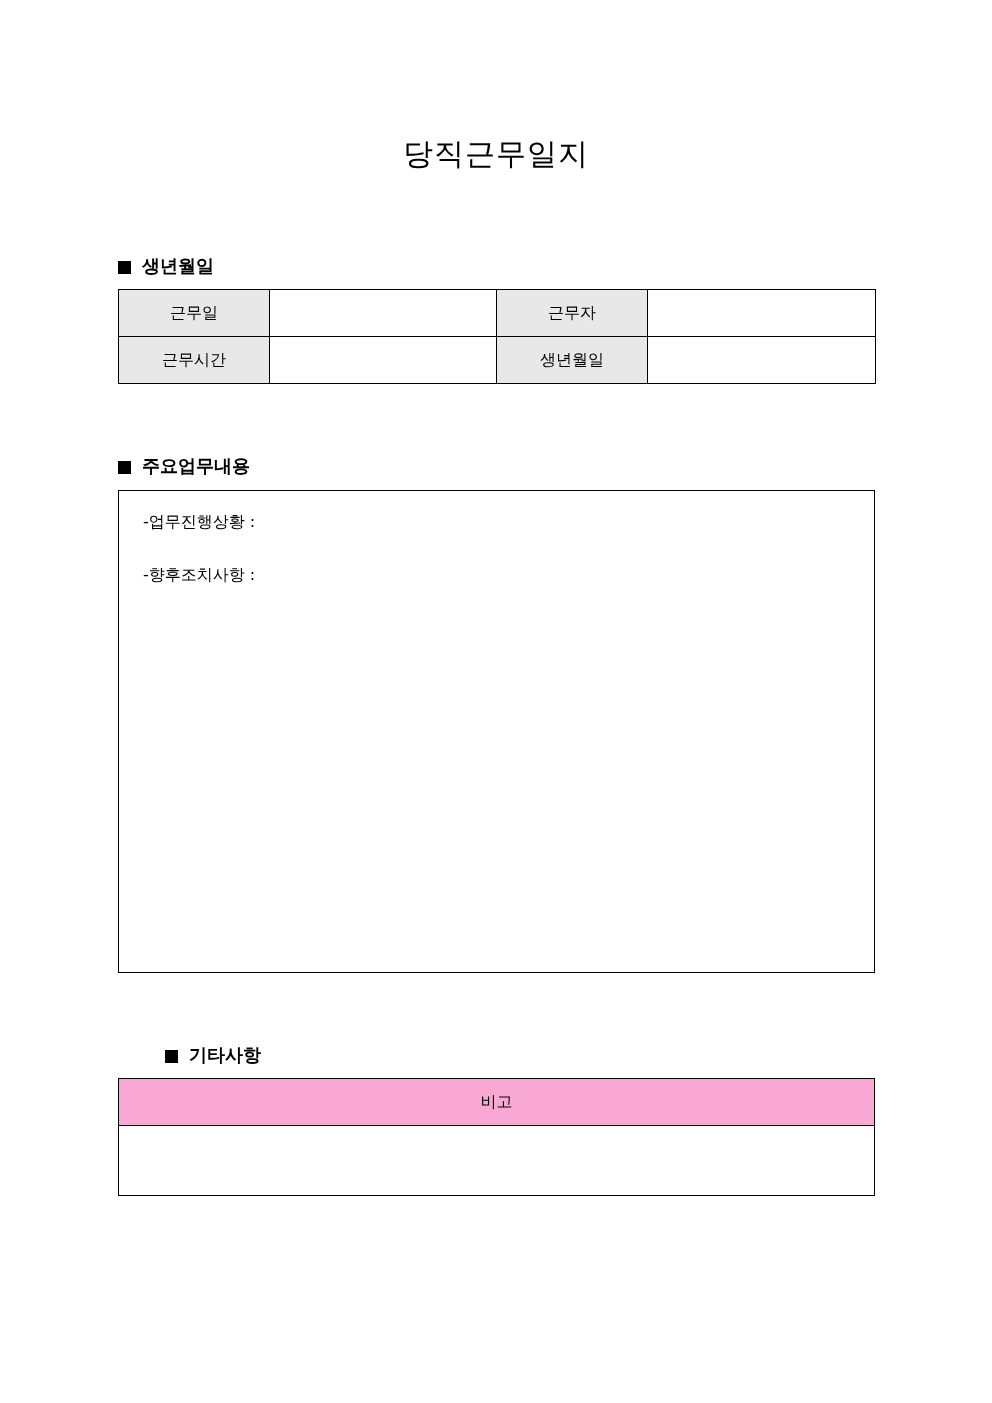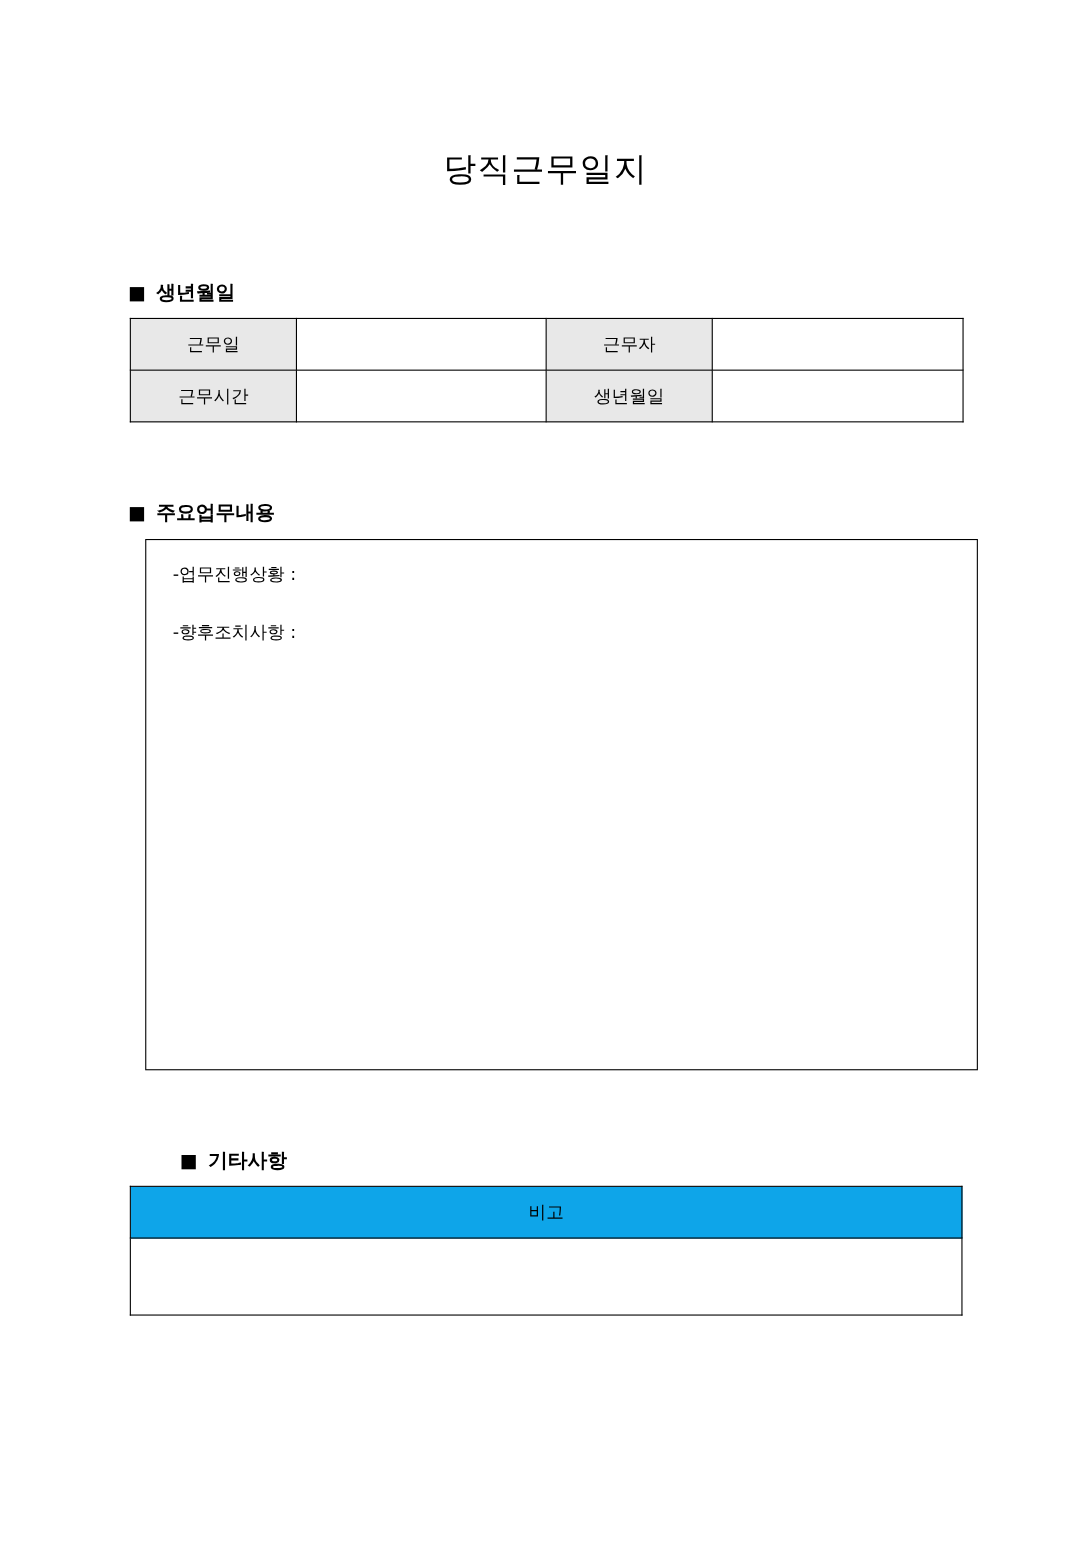--- a/index.html
+++ b/index.html
@@ -22,34 +22,34 @@
   table.info {
     position: absolute; left: 118px; top: 289px;
     width: 757px; border-collapse: collapse; table-layout: fixed;
   }
   table.info td {
     border: 1.3px solid #000; height: 46px; padding: 0;
     font-size: 16px; text-align: center; vertical-align: middle;
   }
   table.info td.label { background: #e8e8e8; }
   .content-box {
-    position: absolute; left: 132px; top: 490px; width: 755px; height: 481px;
+    position: absolute; left: 118px; top: 490px; width: 755px; height: 481px;
     border: 1.3px solid #000;
   }
   .content-line {
     position: absolute; left: 24px; font-size: 16px; white-space: pre;
   }
   table.notes {
     position: absolute; left: 118px; top: 1078px; width: 757px;
     border-collapse: collapse; table-layout: fixed;
   }
   table.notes td {
     border: 1.3px solid #000; padding: 0; font-size: 16px; text-align: center;
   }
-  table.notes td.head { background: #0ea5e9; height: 46px; }
+  table.notes td.head { background: #f9a8d4; height: 46px; }
   table.notes td.body { height: 69px; }
 </style>
 </head>
 <body>
 
 <div class="title">당직근무일지</div>
 
 <div class="section-heading" style="top:254px;">
   <span class="square"></span>
   <span>생년월일</span>

